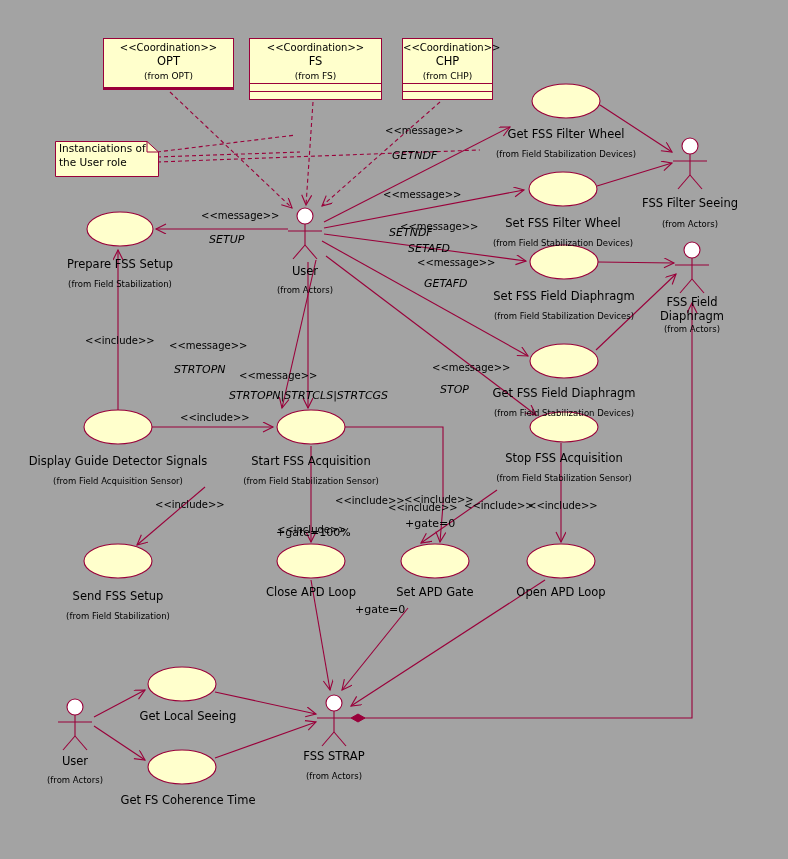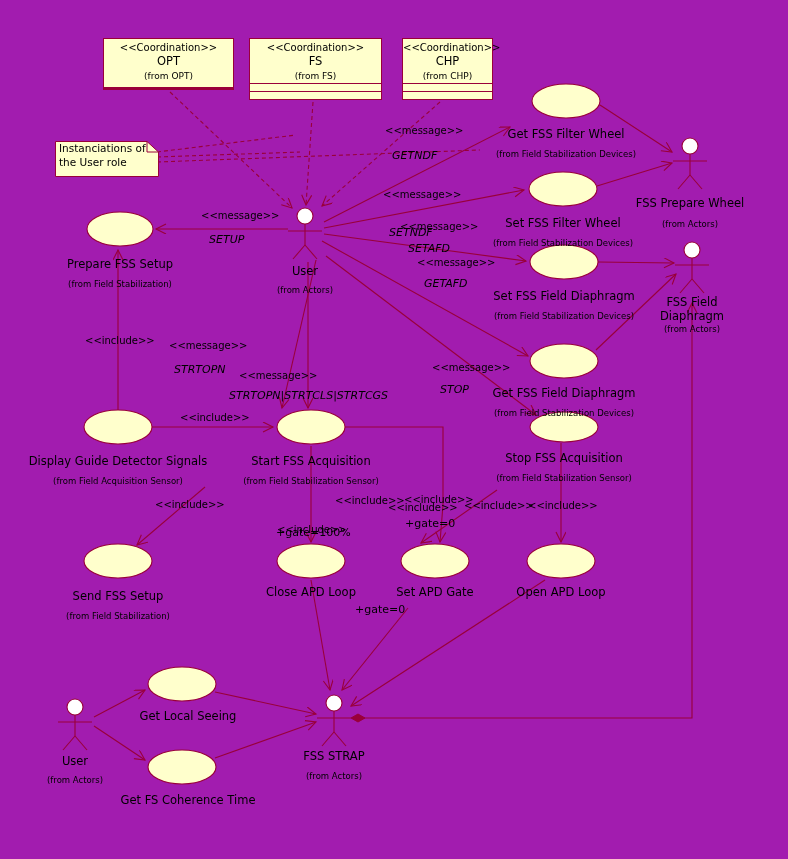--- a/index.html
+++ b/index.html
@@ -1,19 +1,19 @@
 <!DOCTYPE html>
 <html><head>
 <meta charset="utf-8">
 <style>
   html,body{margin:0;padding:0;background:#ffffff;}
   #root{
     position:relative;
     width:788px;height:859px;
-    background:#a21caf;
+    background:#a3a3a3;
     font-family:"DejaVu Sans","Liberation Sans",sans-serif;
     overflow:hidden;
   }
   svg.layer{position:absolute;left:0;top:0;width:788px;height:859px;pointer-events:none;}
   .lbl{position:absolute;color:#000000;white-space:nowrap;line-height:1.05;}
   .uc-name{font-size:11.5px;text-align:center;}
   .uc-from{font-size:8.5px;text-align:center;}
   .actor-name{font-size:11.5px;text-align:center;}
   .actor-from{font-size:8.5px;text-align:center;}
   .stereo{font-size:10px;}
@@ -220,21 +220,21 @@
   <div class="lbl uc-name ctr" style="left:311px;top:586px;">Close APD Loop</div>
   <div class="lbl uc-name ctr" style="left:435px;top:586px;">Set APD Gate</div>
   <div class="lbl uc-name ctr" style="left:561px;top:586px;">Open APD Loop</div>
 
   <div class="lbl uc-name ctr" style="left:188px;top:710px;text-align:right;">Get Local Seeing</div>
   <div class="lbl uc-name ctr" style="left:188px;top:794px;">Get FS Coherence Time</div>
 
   <div class="lbl actor-name ctr" style="left:305px;top:265px;">User</div>
   <div class="lbl actor-from ctr" style="left:305px;top:286px;">(from Actors)</div>
 
-  <div class="lbl actor-name ctr" style="left:690px;top:197px;">FSS Prepare Wheel</div>
+  <div class="lbl actor-name ctr" style="left:690px;top:197px;">FSS Filter Seeing</div>
   <div class="lbl actor-from ctr" style="left:690px;top:220px;">(from Actors)</div>
 
   <div class="lbl actor-name ctr" style="left:692px;top:296px;">FSS Field</div>
   <div class="lbl actor-name ctr" style="left:692px;top:310px;">Diaphragm</div>
   <div class="lbl actor-from ctr" style="left:692px;top:325px;">(from Actors)</div>
 
   <div class="lbl actor-name ctr" style="left:75px;top:755px;">User</div>
   <div class="lbl actor-from ctr" style="left:75px;top:776px;">(from Actors)</div>
 
   <div class="lbl actor-name ctr" style="left:334px;top:750px;">FSS STRAP</div>

